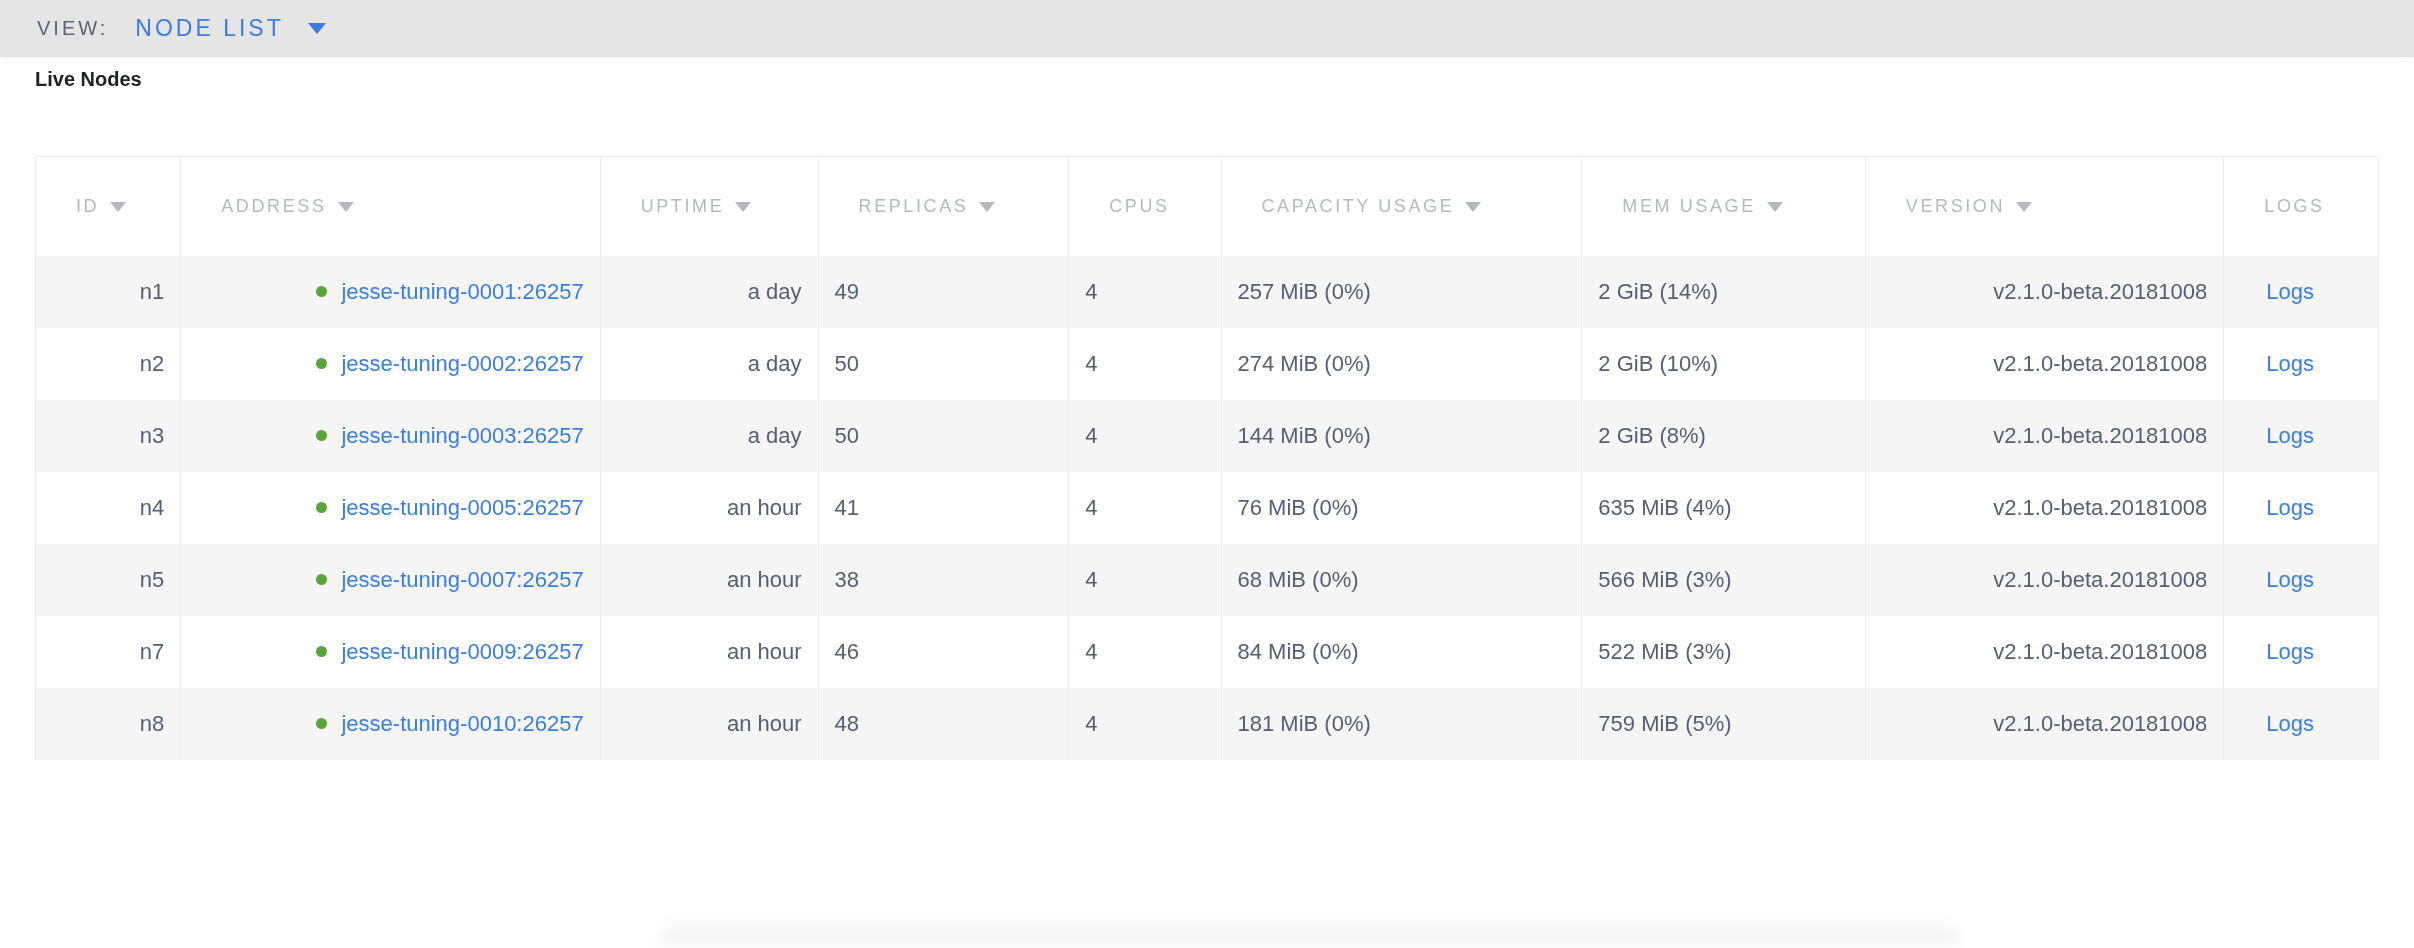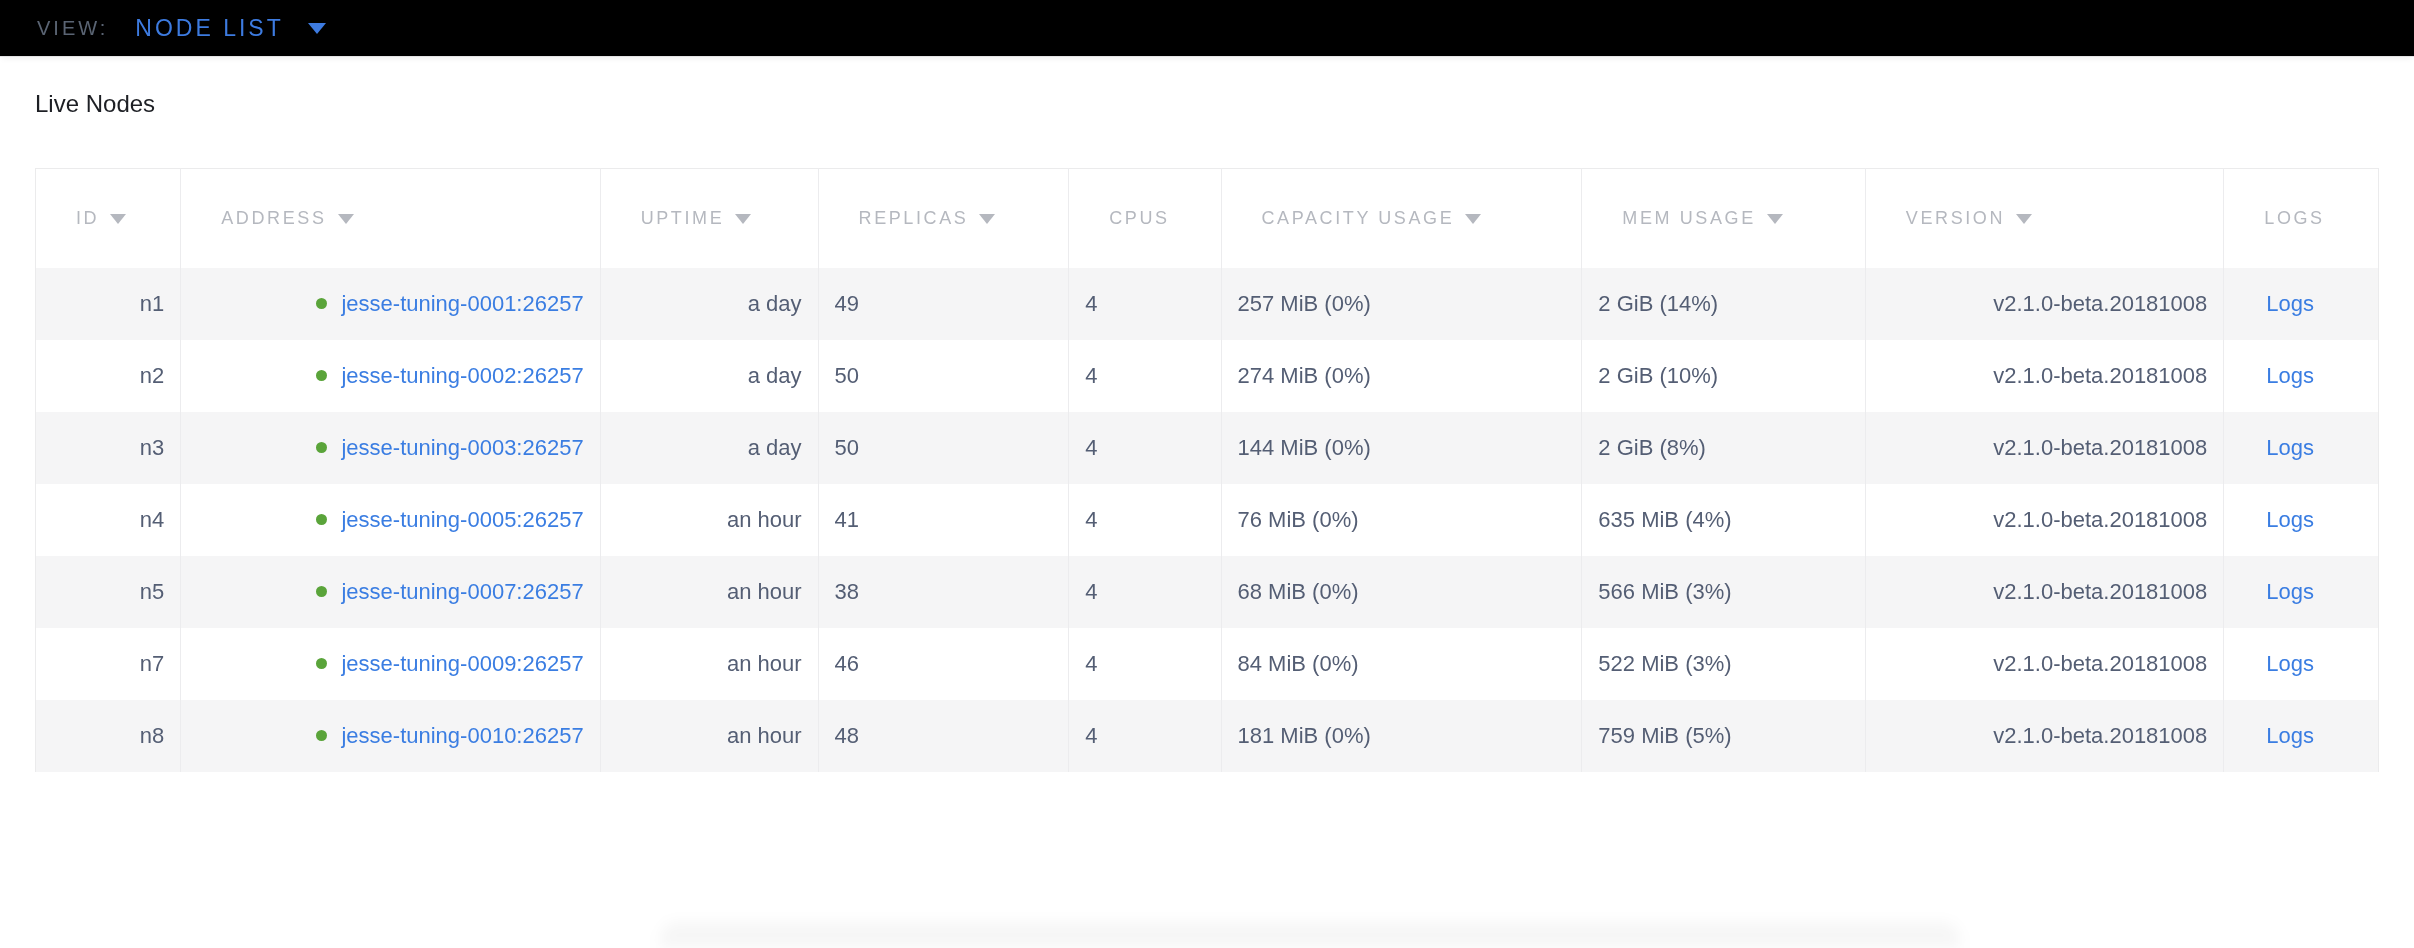--- a/index.html
+++ b/index.html
@@ -12,21 +12,21 @@
     --border-gray:#ececee;
     --title-text:#1d1f24;
     --view-label-text:#5a6473;
   }
   *{margin:0;padding:0;box-sizing:border-box;}
   html,body{width:2414px;height:948px;overflow:hidden;background:#ffffff;
     font-family:"Liberation Sans","DejaVu Sans",sans-serif;}
   
   .topbar{
     height:57px;display:flex;align-items:center;padding-left:37px;
-    background:#000000;border-bottom:1px solid #e3e3e4;
+    background:#e5e5e5;border-bottom:1px solid #e3e3e4;
     box-shadow:0 4px 6px -2px rgba(0,0,0,0.05);
     position:relative;z-index:2;
   }
   .view-label{
     font-size:20px;letter-spacing:3px;color:var(--view-label-text);
     font-weight:400;
   }
   .view-dropdown{
     display:flex;align-items:center;margin-left:27px;cursor:pointer;
   }
@@ -34,26 +34,26 @@
     font-size:23px;letter-spacing:3px;color:var(--accent-blue);font-weight:400;
   }
   .caret-down{
     display:inline-block;width:0;height:0;margin-left:24px;
     border-left:9px solid transparent;border-right:9px solid transparent;
     border-top:11px solid var(--accent-blue);
   }
   
   .content{padding:0 35px;position:relative;z-index:1;}
   .page-title{
-    margin-top:25px;font-size:24px;line-height:44px;font-weight:400;
+    font-size:20px;line-height:44px;font-weight:700;
     color:var(--title-text);
   }
   
   table.nodes{
-    width:100%;margin-top:42px;border-collapse:collapse;table-layout:fixed;
+    width:100%;margin-top:55px;border-collapse:collapse;table-layout:fixed;
     border:1px solid #ebebec;border-bottom:none;
   }
   col.w-id{width:6.2%}  col.w-address{width:17.9%} col.w-uptime{width:9.3%}
   col.w-replicas{width:10.7%} col.w-cpus{width:6.5%} col.w-capacity{width:15.4%}
   col.w-mem{width:12.1%} col.w-version{width:15.3%} col.w-logs{width:6.6%}
   th{
     height:99px;font-size:18px;font-weight:400;letter-spacing:2.6px;
     color:var(--header-text);text-align:left;padding:0 20px 0 40px;
     border-right:1px solid var(--border-gray);white-space:nowrap;
     vertical-align:middle;

